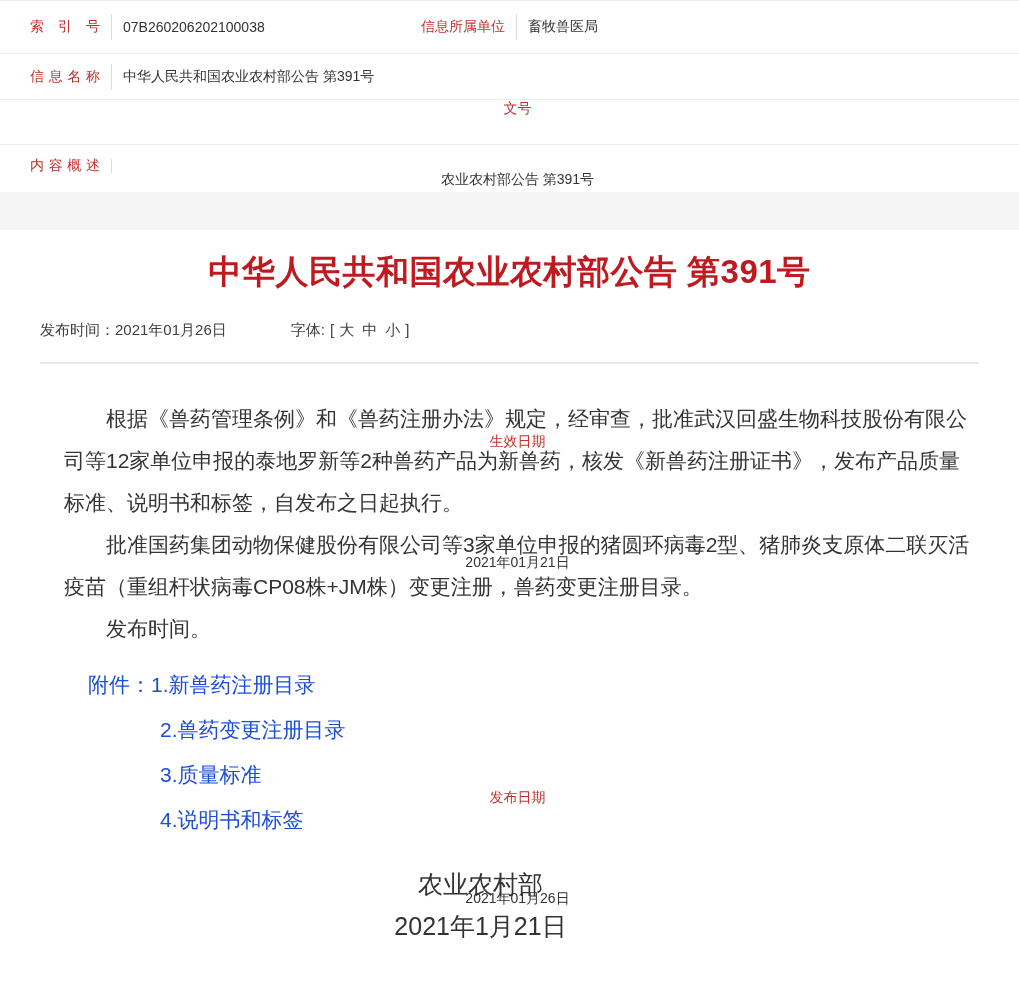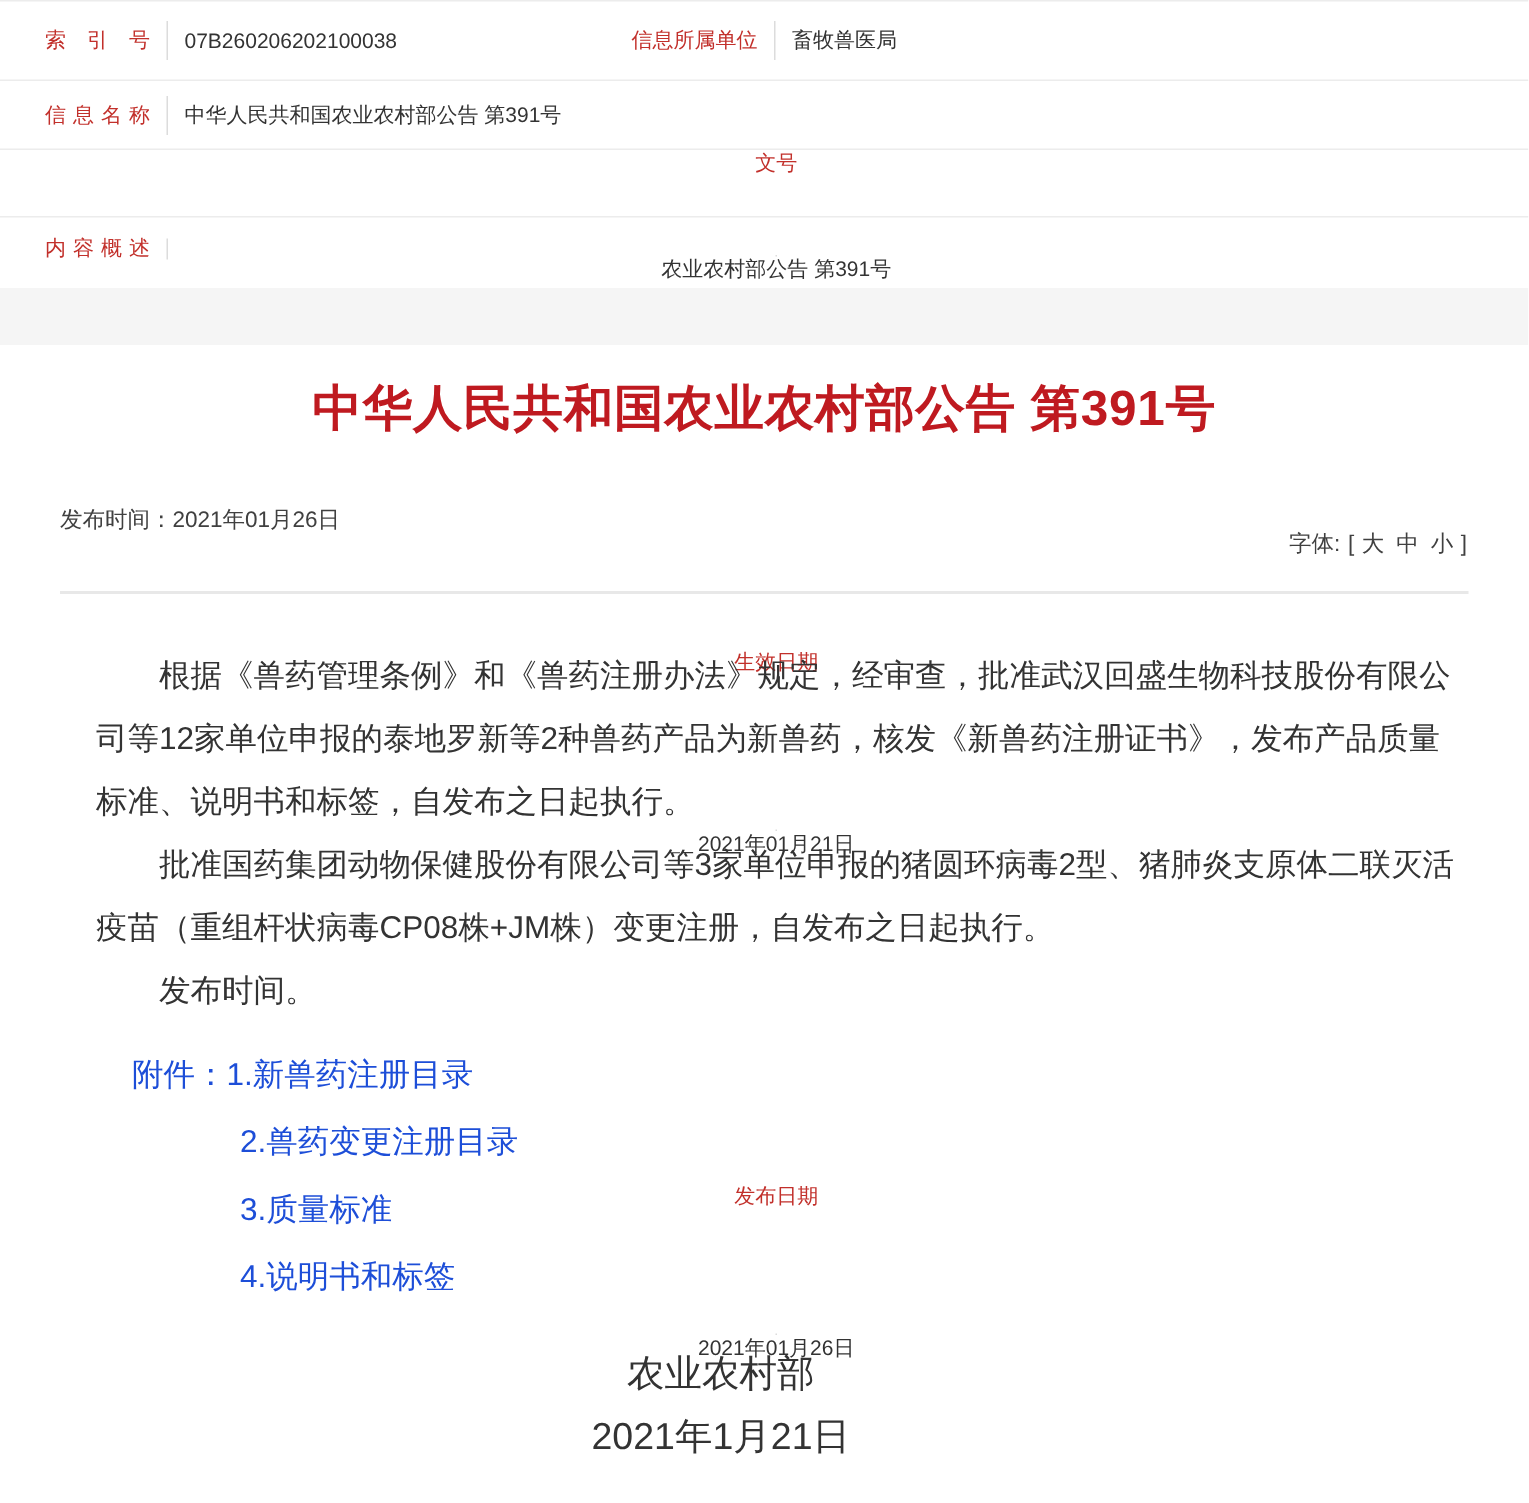--- a/index.html
+++ b/index.html
@@ -52,24 +52,24 @@
   .doc-title{
     margin:22px 0 0 0;
     text-align:center;
     color:#bf1a20;
     font-size:33px;line-height:40px;
     font-weight:700;
     letter-spacing:0.5px;
   }
   .pubrow{
     margin-top:29px;
-    display:flex;justify-content:space-between;align-items:center;gap:64px;
+    display:flex;justify-content:flex-start;align-items:center;gap:64px;
     font-size:15px;color:#404040;
   }
-  .fontsel{white-space:nowrap;margin-top:32px;}
+  .fontsel{white-space:nowrap;}
   .fontsel .opt{color:#404040;text-decoration:none;margin:0 4px;cursor:pointer;}
   .fontsel .br{margin:0 1px;}
   .metahr{
     margin:22px 0 0 0;border:none;
     border-top:2px solid #e8e8e8;height:0;
   }
   .body-text{
     margin-top:34px;
     font-size:21px;line-height:42px;color:#333333;margin-left:24px;
   }
@@ -143,21 +143,21 @@
       <span class="fontsel">
         <span>字体:</span>
         <span class="br">[</span><span class="opt">大</span><span class="opt">中</span><span class="opt">小</span><span class="br">]</span>
       </span>
     </div>
 
     <hr class="metahr">
 
     <div class="body-text">
       <p>根据《兽药管理条例》和《兽药注册办法》规定，经审查，批准武汉回盛生物科技股份有限公司等12家单位申报的泰地罗新等2种兽药产品为新兽药，核发《新兽药注册证书》，发布产品质量标准、说明书和标签，自发布之日起执行。</p>
-      <p>批准国药集团动物保健股份有限公司等3家单位申报的猪圆环病毒2型、猪肺炎支原体二联灭活疫苗（重组杆状病毒CP08株+JM株）变更注册，自发布之日起执行。</p>
+      <p>批准国药集团动物保健股份有限公司等3家单位申报的猪圆环病毒2型、猪肺炎支原体二联灭活疫苗（重组杆状病毒CP08株+JM株）变更注册，兽药变更注册目录。</p>
       <p>发布时间。</p>
     </div>
 
     <div class="attach">
       <p class="first"><span>附件：</span><span>1.新兽药注册目录</span></p>
       <p class="rest">2.兽药变更注册目录</p>
       <p class="rest">3.质量标准</p>
       <p class="rest">4.说明书和标签</p>
     </div>
 

